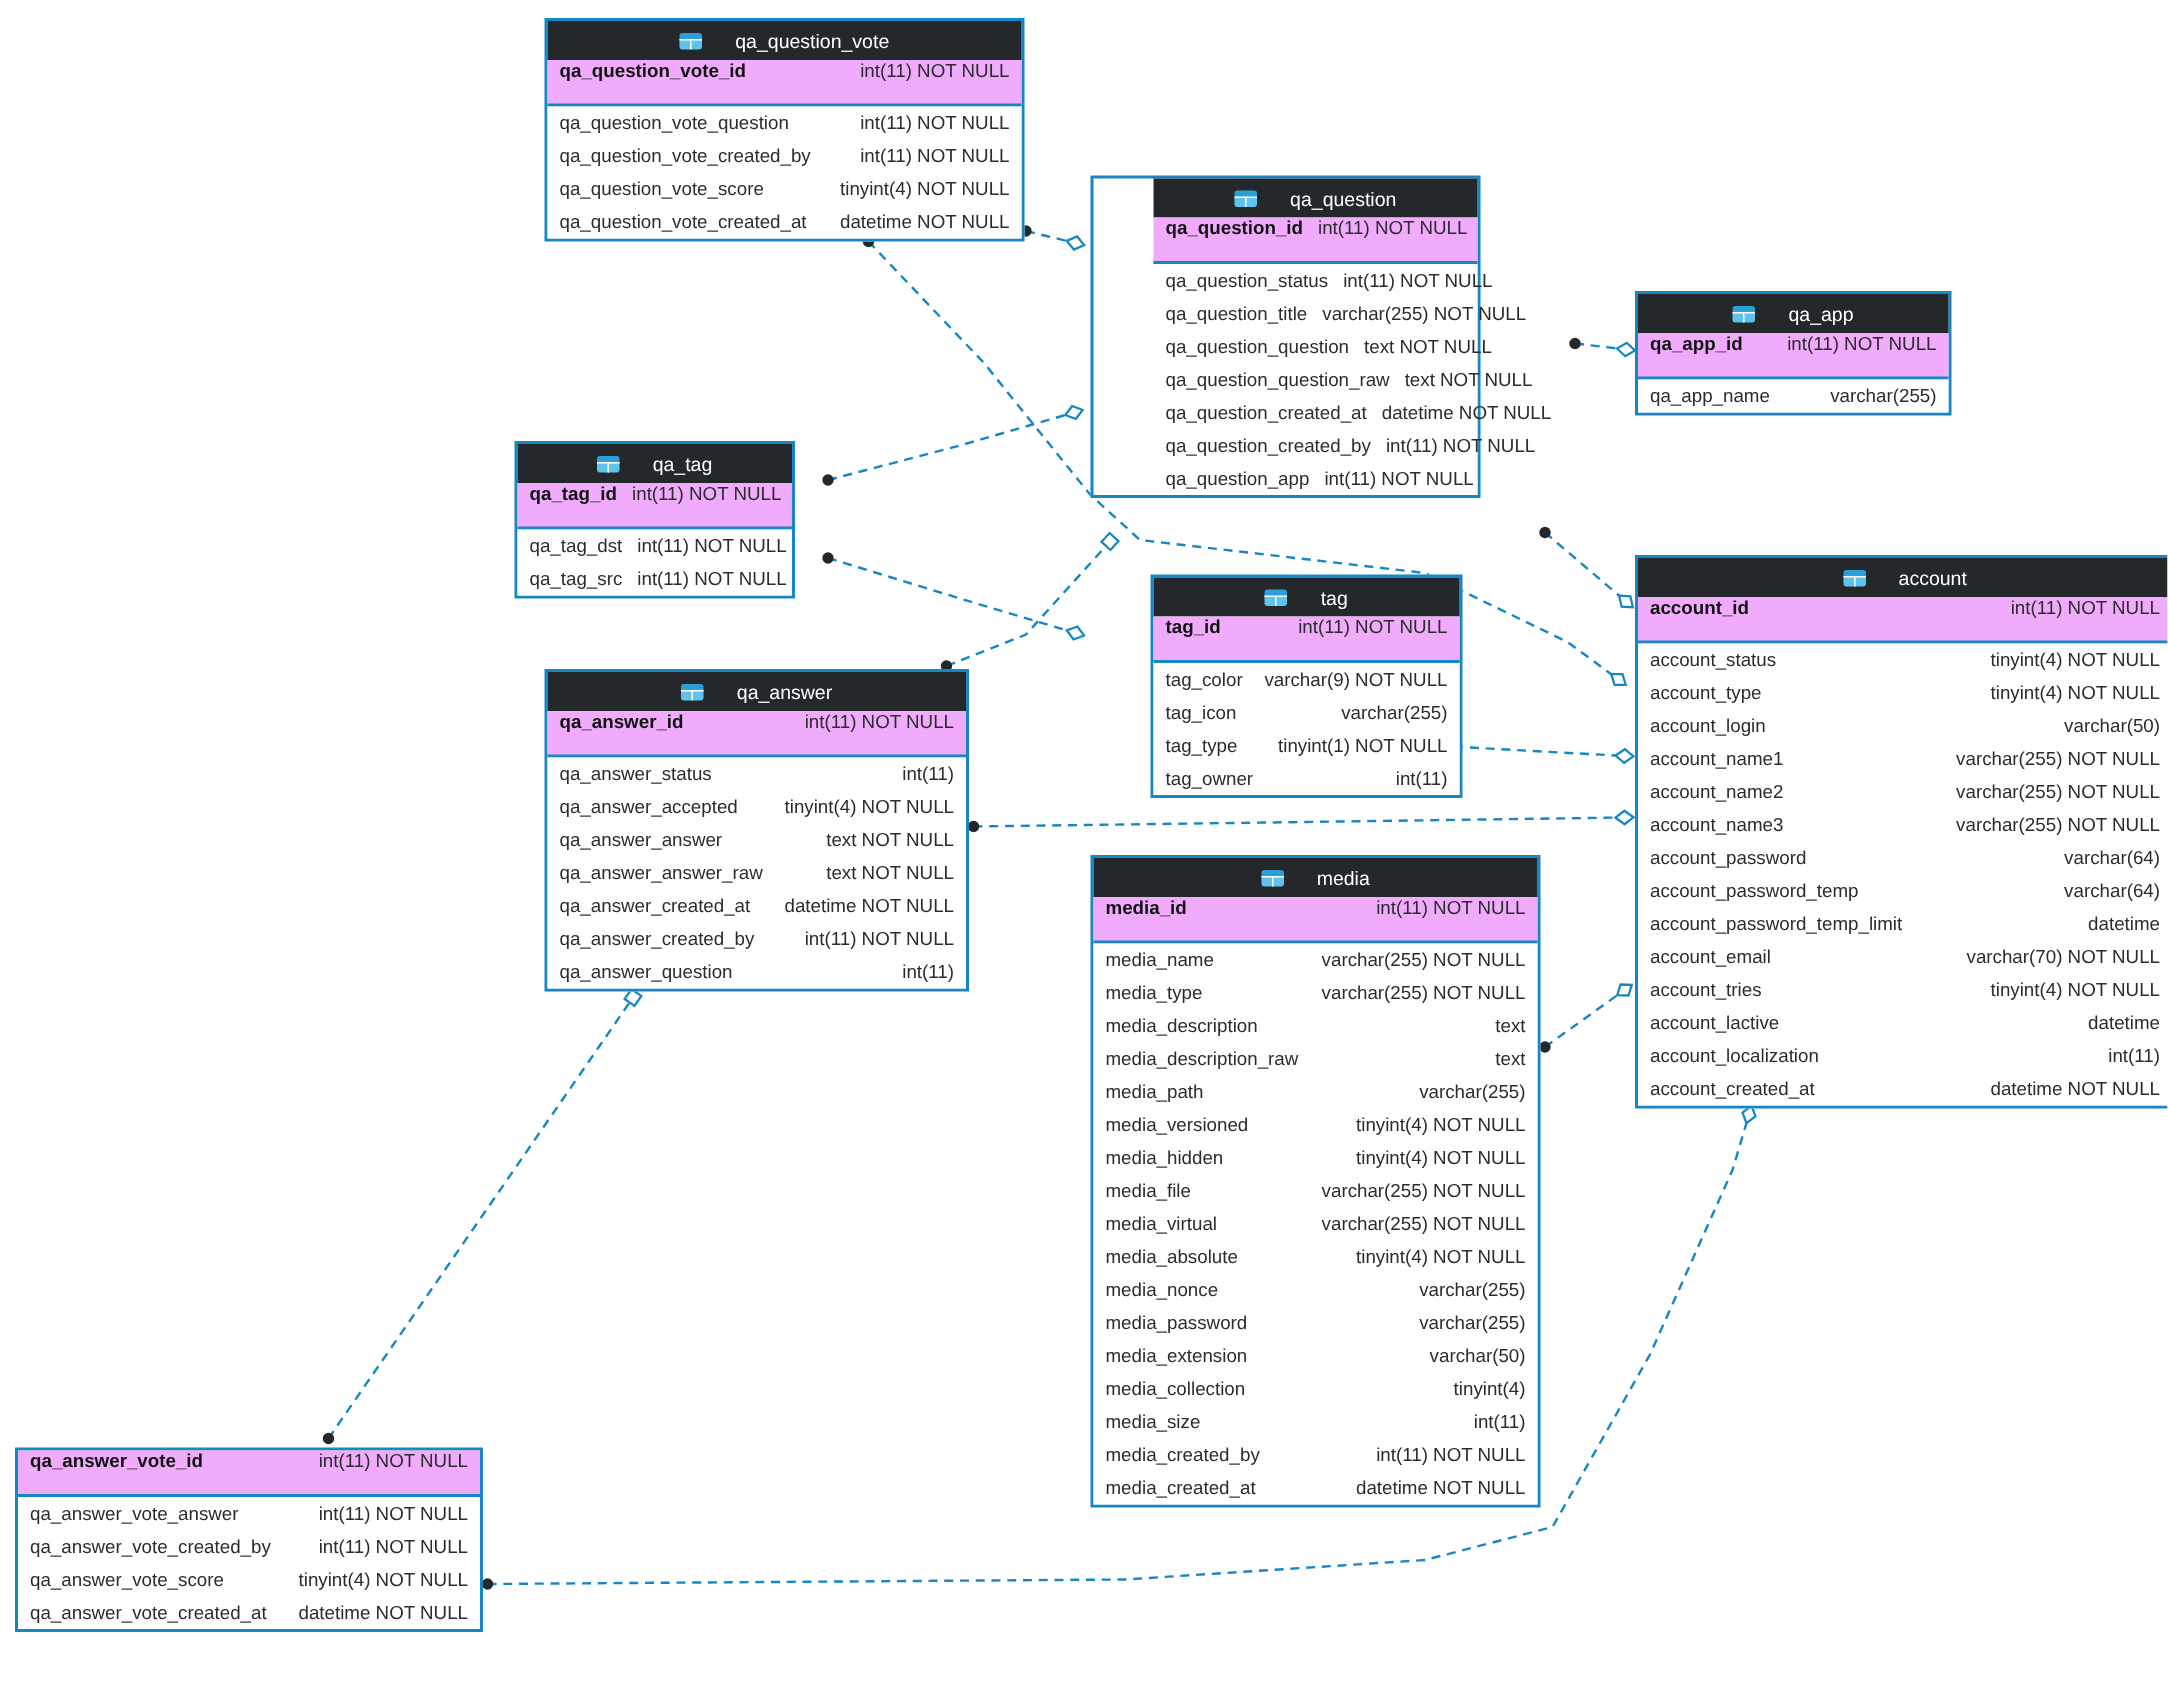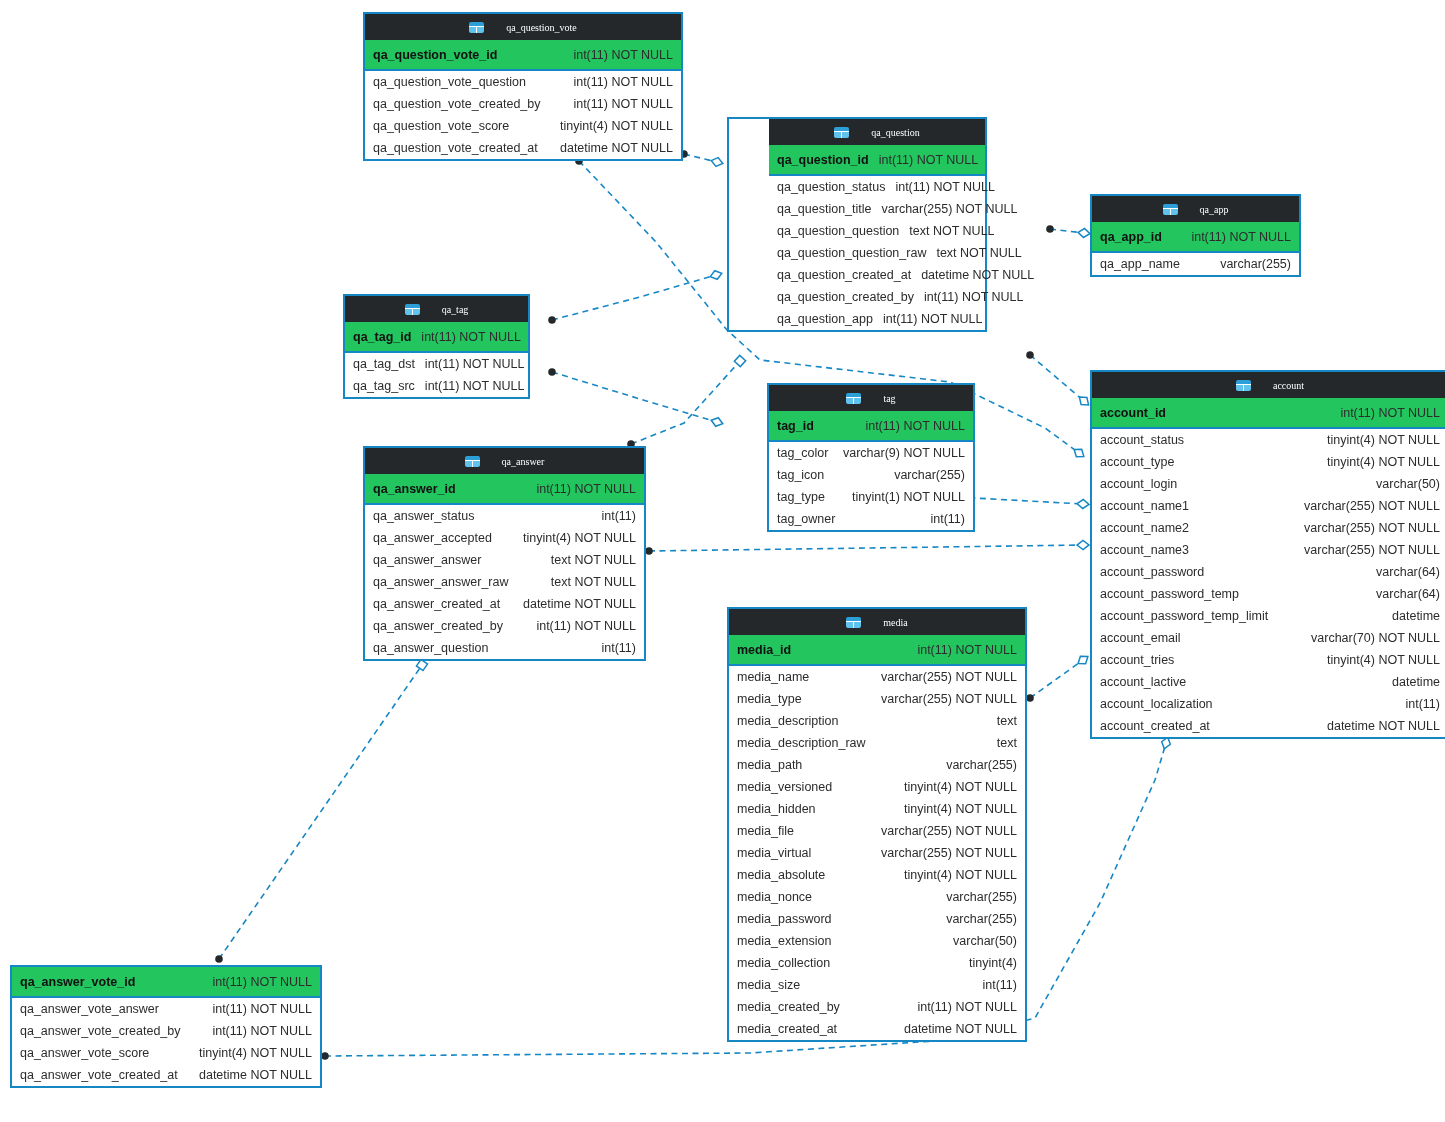--- a/index.html
+++ b/index.html
@@ -2,27 +2,27 @@
 <html><head>
 <meta charset="utf-8">
 <style>
   html,body{margin:0;padding:0;background:#ffffff;}
   #canvas{position:relative;width:1445px;height:1122px;background:#ffffff;overflow:hidden;
           font-family:"Liberation Sans",sans-serif;}
   #relations-layer{position:absolute;left:0;top:0;z-index:1;}
   .tbl{position:absolute;z-index:2;background:#ffffff;border:2px solid #1687c5;
        box-sizing:border-box;}
   .tbl-header{background:#25282b;color:#ffffff;height:26px;display:flex;align-items:center;
-       justify-content:center;gap:22px;font-size:10px;font-family:Liberation Serif, serif;}
+       justify-content:center;gap:22px;font-size:13px;}
   .tbl-icon{width:15px;height:11px;border-radius:2px;display:inline-block;position:relative;
        background:linear-gradient(180deg,#2d9fd8 0 4px,#5fc3ee 4px 100%);flex:0 0 auto;}
   .tbl-icon::before{content:"";position:absolute;left:0;right:0;top:4px;height:1px;background:#fff;}
   .tbl-icon::after{content:"";position:absolute;top:4px;bottom:0;left:7px;width:1px;background:#fff;}
-  .tbl-pk-row{display:flex;justify-content:space-between;align-items:center;height:29px;
-       border-bottom:2px solid #1687c5;padding:0 8px;font-size:12.5px;color:#2c2c2c;background:#22c55e;}
+  .tbl-pk-row{display:flex;justify-content:space-between;height:29px;
+       border-bottom:2px solid #1687c5;padding:0 8px;font-size:12.5px;color:#2c2c2c;background:#f0abfc;}
   .tbl-row{display:flex;justify-content:space-between;align-items:center;height:22px;
        padding:0 8px;font-size:12.5px;color:#2c2c2c;background:#fff;}
   .fname{white-space:nowrap;margin-right:10px;}
   .fname.pk{font-weight:700;color:#111111;}
   .ftype{white-space:nowrap;}
   .rel{fill:none;stroke:#1687c5;stroke-width:1.6;stroke-dasharray:6 4.5;}
   .rel-dot{fill:#24282b;stroke:none;}
   .rel-end{fill:#ffffff;stroke:#1687c5;stroke-width:1.5;}
 </style>
 </head>
@@ -220,21 +220,21 @@
       </div>
       <div class="tbl-row">
         <span class="fname">qa_answer_created_by</span>
         <span class="ftype">int(11) NOT NULL</span>
       </div>
       <div class="tbl-row">
         <span class="fname">qa_answer_question</span>
         <span class="ftype">int(11)</span>
       </div>
     </div>
-    <div class="tbl" style="left: 727px; top: 607px; width: 300px;">
+    <div class="tbl" style="left: 727px; top: 570px; width: 300px;">
       <div class="tbl-header">
         <span class="tbl-icon"></span>
         <span class="tbl-title">media</span>
       </div>
       <div class="tbl-pk-row">
         <span class="fname pk">media_id</span>
         <span class="ftype">int(11) NOT NULL</span>
       </div>
       <div class="tbl-row">
         <span class="fname">media_name</span>

